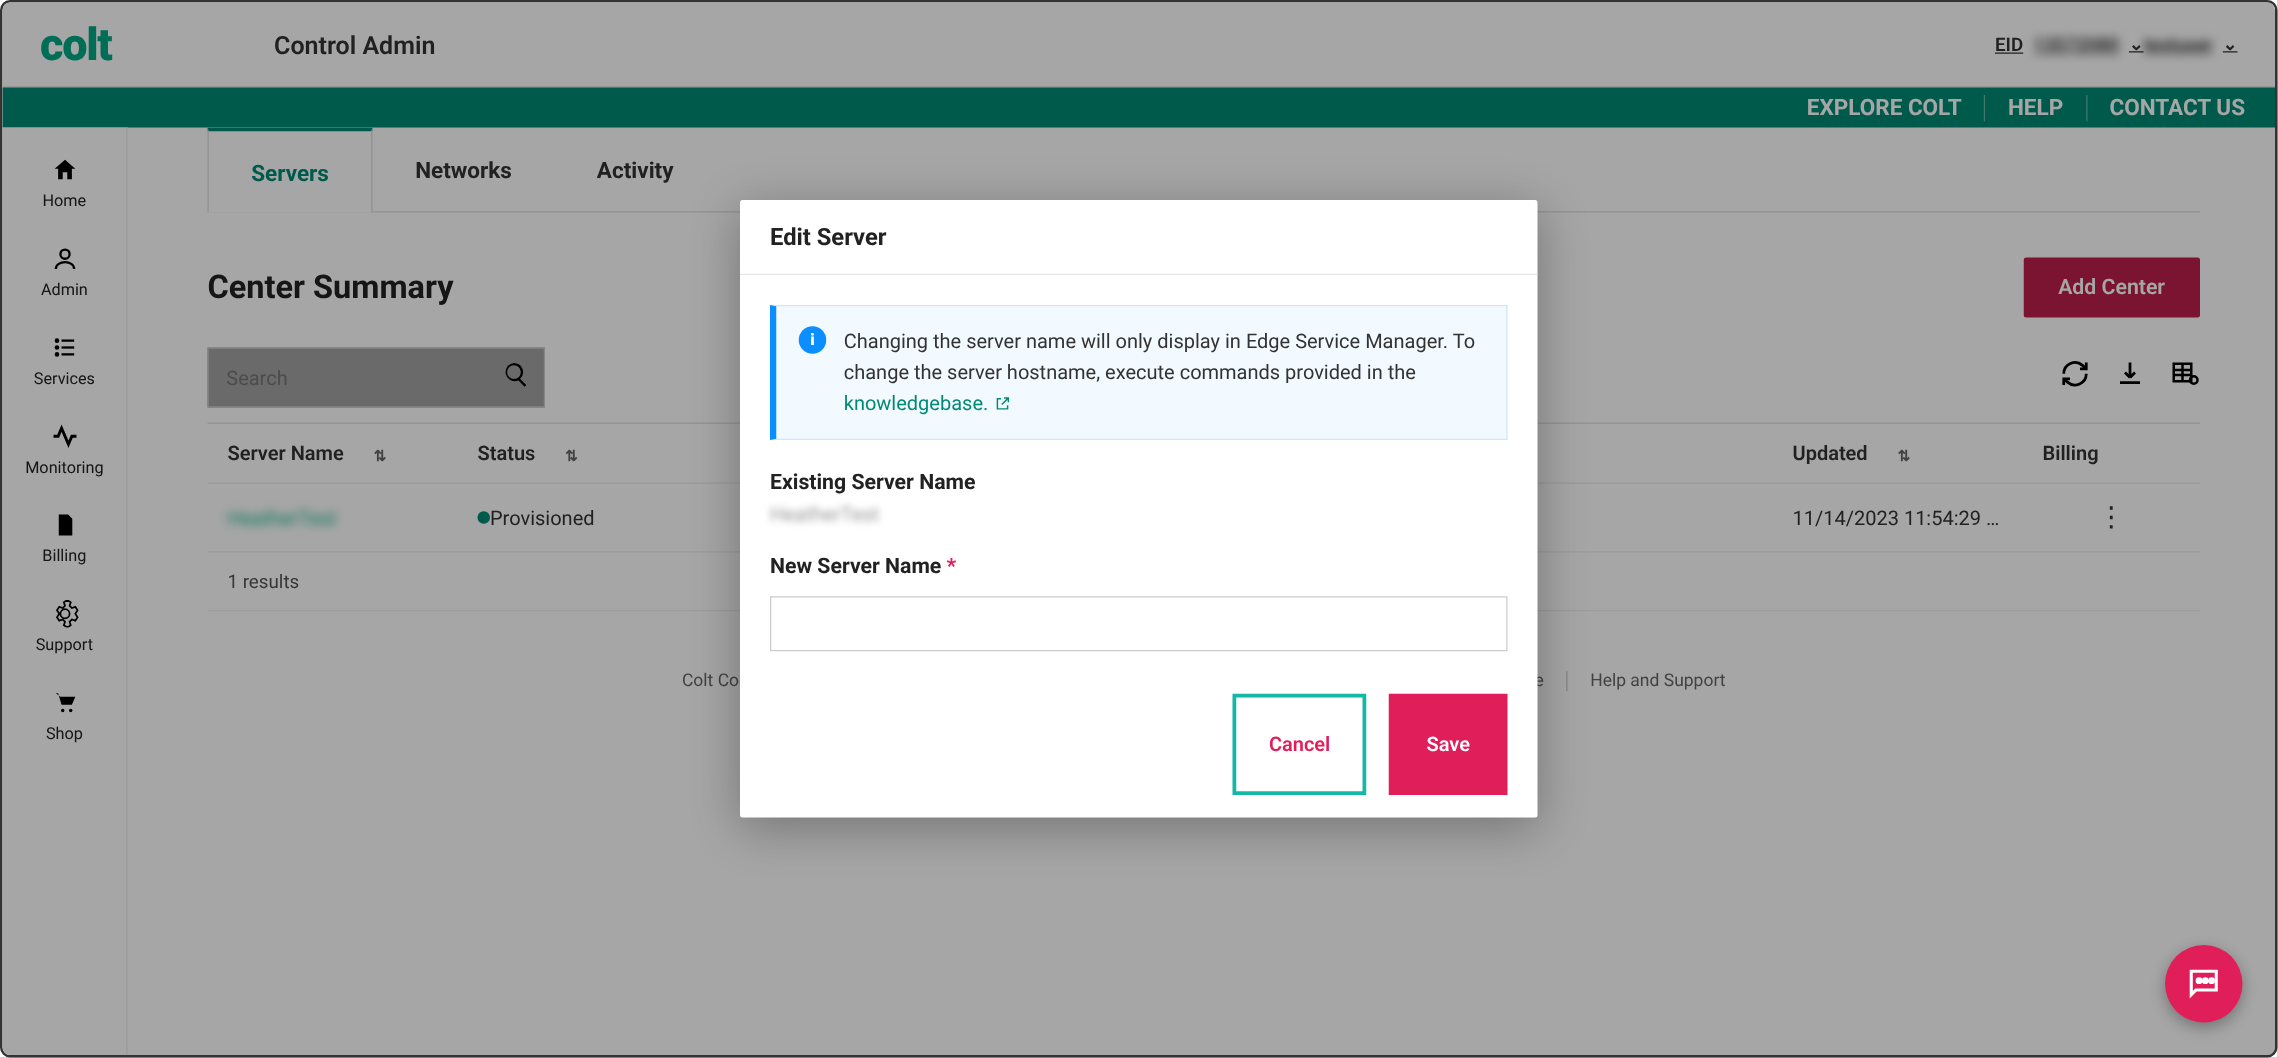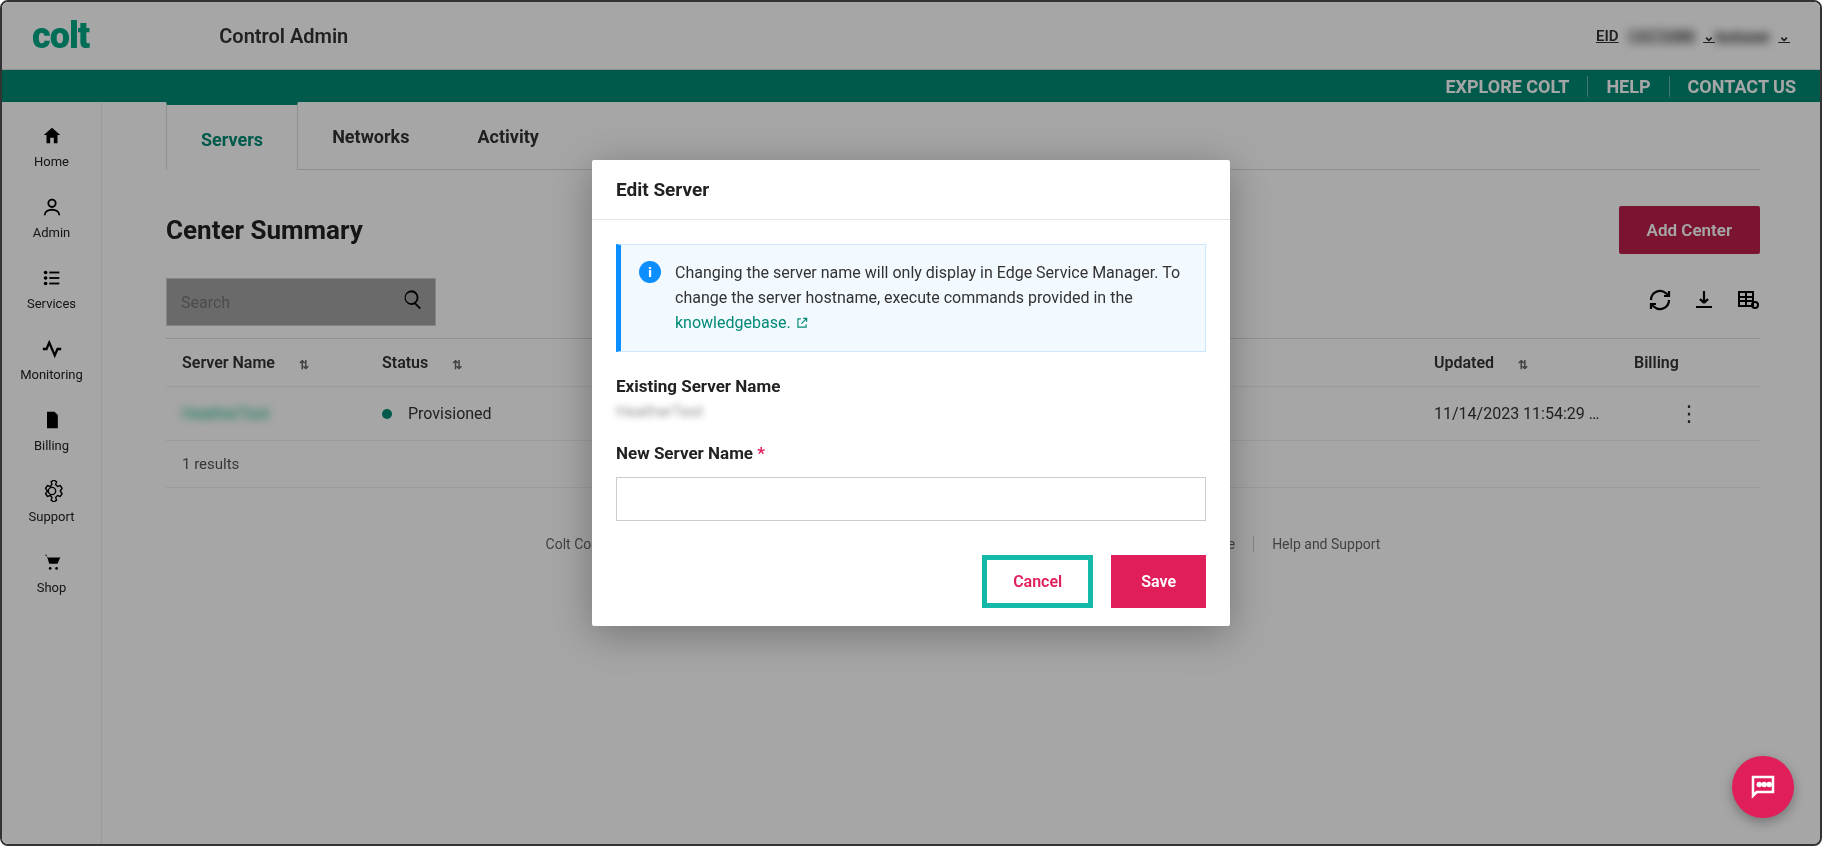--- a/index.html
+++ b/index.html
@@ -45,21 +45,21 @@
   .tb-actions { display: flex; gap: 20px; font-size: 22px; }
   .tb-actions span { cursor: pointer; }
 
   
   .tbl { width: 100%; border-top: 1px solid #ddd; }
   .tbl-head, .tbl-row { display: grid; grid-template-columns: 200px 180px 1fr 200px 110px; align-items: center; padding: 14px 16px; }
   .tbl-head { font-weight: 600; color: #333; font-size: 16px; }
   .th { display: flex; align-items: flex-end; gap: 24px; }
   .sort-ic { font-size: 12px; color: #666; }
   .tbl-row { border-top: 1px solid #eee; font-size: 16px; color: #333; }
-  .status-cell { display: flex; align-items: center; gap: 16px; }
+  .status-cell { display: flex; align-items: center; gap: 0; }
   .status-dot { width: 10px; height: 10px; border-radius: 50%; background: #008a76; }
   .blur { filter: blur(4px); color: #1b8; }
   .results-row { padding: 14px 16px; font-size: 15px; color: #555; border-top: 1px solid #eee; border-bottom: 1px solid #eee; }
   .row-actions { text-align: center; font-size: 22px; color: #333; cursor: pointer; }
 
   
   .footer { margin-top: 48px; text-align: center; font-size: 14px; color: #666; }
   .footer-links { display: inline-flex; gap: 0; margin-bottom: 12px; }
   .footer-links a { color: #666; text-decoration: none; padding: 0 18px; border-right: 1px solid #ccc; }
   .footer-links a:last-child { border-right: none; }
@@ -74,21 +74,21 @@
   .info-ic { width: 22px; height: 22px; border-radius: 50%; background: #0b8eff; color: #fff; font-weight: 900; font-size: 13px; display: flex; align-items: center; justify-content: center; flex: 0 0 22px; }
   .info-text { font-size: 16px; color: #333; line-height: 1.55; }
   .info-text a { color: #008a76; text-decoration: none; }
 
   .fld-label { font-size: 17px; font-weight: 700; color: #222; margin-bottom: 6px; }
   .fld-static { font-size: 16px; color: #999; filter: blur(3px); margin-bottom: 22px; }
   .req { color: #e01e5a; }
   .fld-input { width: 100%; height: 44px; border: 1px solid #ccc; padding: 0 12px; font-size: 16px; margin-top: 8px; }
 
   .modal-actions { display: flex; justify-content: flex-end; gap: 18px; padding: 0 24px; margin-top: 10px; }
-  .btn-cancel { background: #fff; color: #e01e5a; border: 5px solid #14b8a6; padding: 12px 26px; font-size: 16px; font-weight: 600; cursor: pointer; }
+  .btn-cancel { background: #fff; color: #e01e5a; border: 3px solid #14b8a6; padding: 28px 26px; font-size: 16px; font-weight: 600; cursor: pointer; }
   .btn-save { background: #e01e5a; color: #fff; border: none; padding: 12px 30px; font-size: 16px; font-weight: 600; cursor: pointer; }
 
   
   .chat-fab { position: absolute; right: 26px; bottom: 26px; width: 62px; height: 62px; border-radius: 50%; background: #e01e5a; display: flex; align-items: center; justify-content: center; color: #fff; box-shadow: 0 4px 12px rgba(0,0,0,.3); cursor: pointer; }
 
   .blurred-text { filter: blur(4px); }
 </style>
 </head>
 <body>
 

